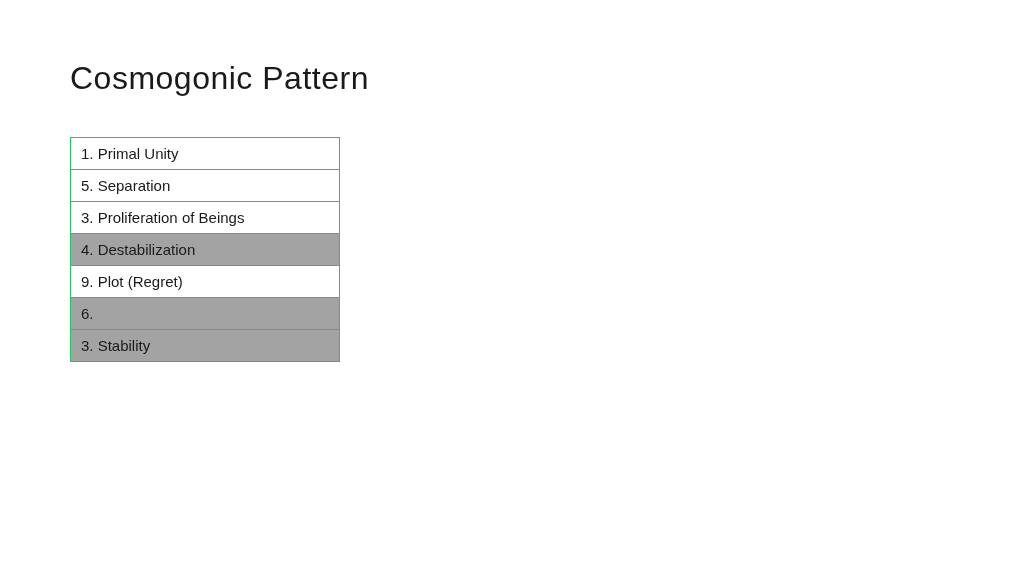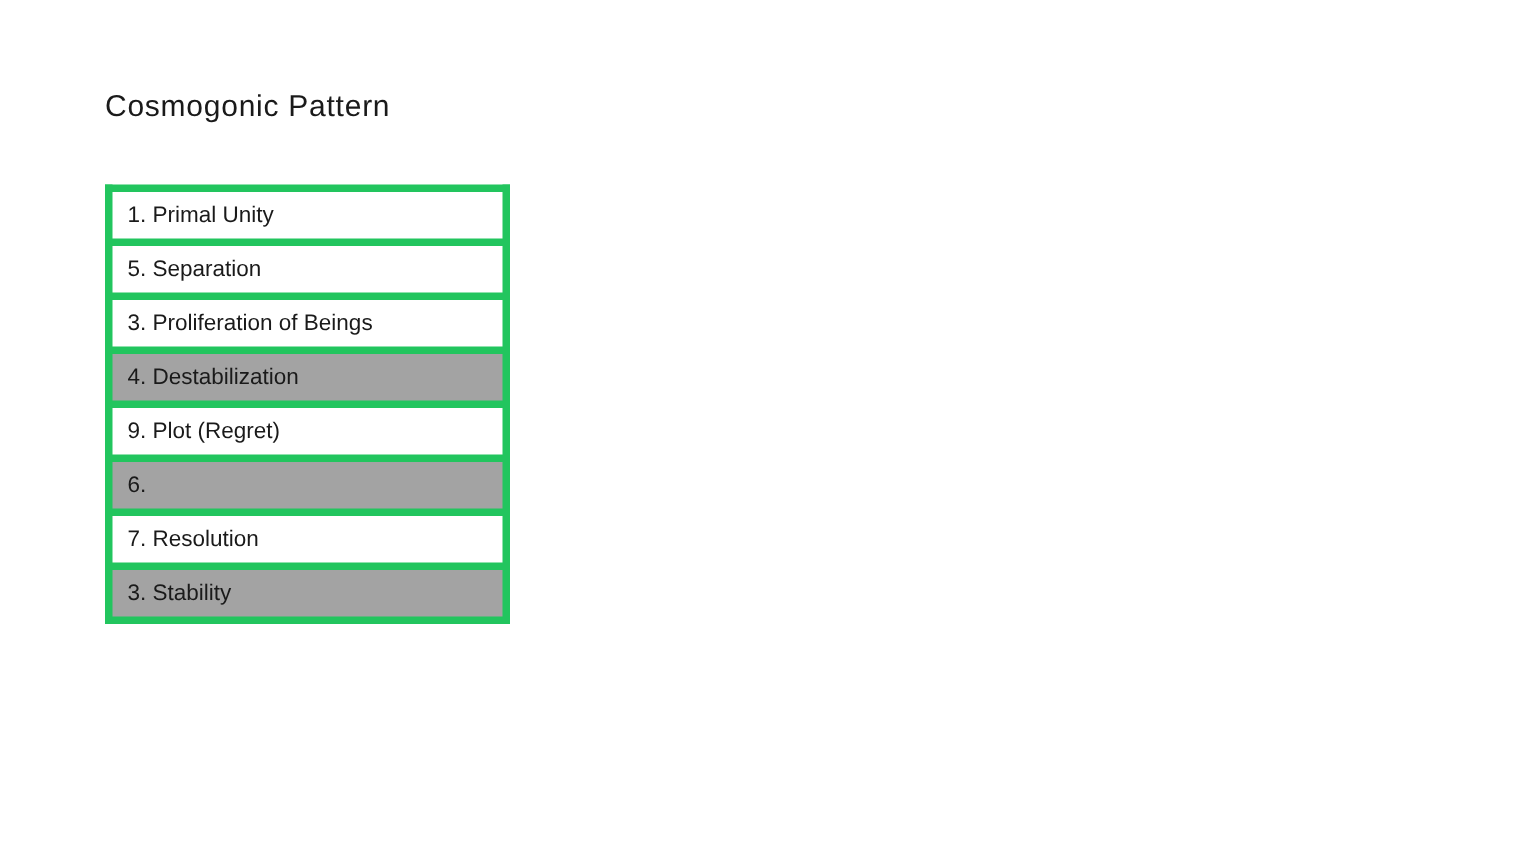--- a/index.html
+++ b/index.html
@@ -14,38 +14,38 @@
       width: 1024px;
       height: 576px;
       overflow: hidden;
     }
 
     .page-container {
       padding: 60px 70px;
     }
 
     .page-title {
-      font-size: 20px;
+      font-size: 32px;
       font-weight: 400;
       color: #1a1a1a;
       margin-bottom: 40px;
       letter-spacing: 0.5px;
     }
 
     .pattern-table {
       border-collapse: collapse;
       width: 270px;
       border: 1px solid #888888;
     }
 
     .pattern-table td {
       padding: 7px 10px;
       font-size: 15px;
       color: #1a1a1a;
-      border: 5px solid #22c55e;
+      border: 1px solid #22c55e;
     }
 
     .row-highlight {
       background-color: #a3a3a3;
     }
 
     .row-normal {
       background-color: #ffffff;
     }
   </style>
@@ -68,21 +68,18 @@
         </tr>
         <tr class="row-highlight">
           <td>4. Destabilization</td>
         </tr>
         <tr class="row-normal">
           <td>9. Plot (Regret)</td>
         </tr>
         <tr class="row-highlight">
           <td>6.</td>
         </tr>
-        <tr class="row-normal">
-          <td>7. Resolution</td>
-        </tr>
         <tr class="row-highlight">
           <td>3. Stability</td>
         </tr>
       </tbody>
   </table>
 </div>
 
 </body></html>

